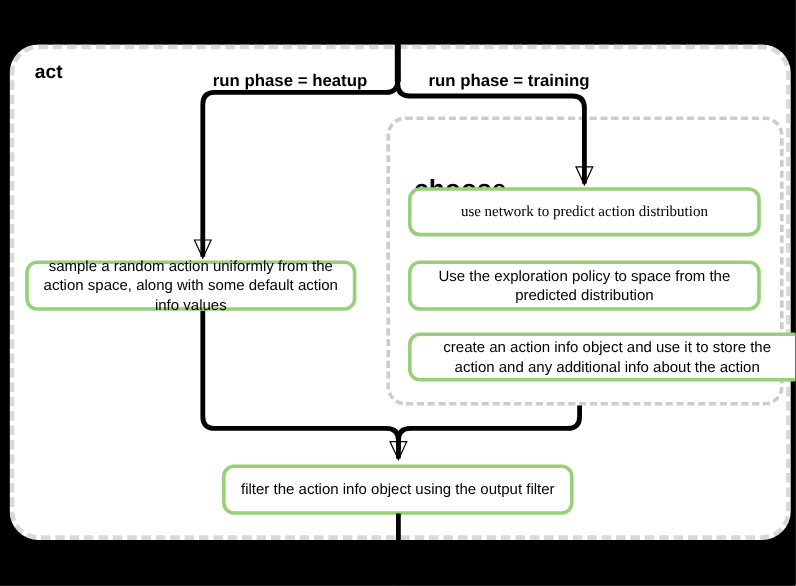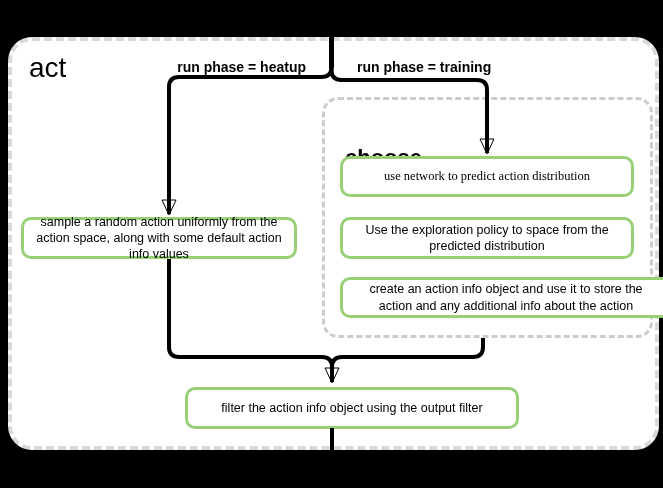--- a/index.html
+++ b/index.html
@@ -23,22 +23,22 @@
     height: 413px;
     box-sizing: border-box;
     background: var(--panel-fill, #ffffff);
     border: 4px dashed var(--panel-dash, #d9d9d9);
     border-radius: 24px;
   }
   .act-title {
     position: absolute;
     left: 29px;
     top: 52px;
-    font-size: 28px;
-    font-weight: normal;
+    font-size: 16px;
+    font-weight: bold;
     color: var(--text, #000000);
     z-index: 2;
   }
   .group {
     position: absolute;
     left: 322px;
     top: 97px;
     width: 331px;
     height: 241px;
     box-sizing: border-box;
@@ -70,21 +70,21 @@
     font-size: 12.5px;
     line-height: 1.3;
     color: var(--text, #000000);
     padding: 2px 10px;
     z-index: 3;
   }
   #node-sample      { left: 21px;  top: 217px; width: 276px; height: 42px; }
   #node-use-network { left: 340px; top: 156px; width: 294px; height: 41px; font-family: Liberation Serif, serif; }
   #node-exploration { left: 340px; top: 217px; width: 294px; height: 42px; }
   #node-create-info { left: 340px; top: 277px; width: 332px; height: 41px; }
-  #node-filter      { left: 185px; top: 387px; width: 334px; height: 42px; }
+  #node-filter      { left: 185px; top: 387px; width: 293px; height: 42px; }
   .edge-label {
     position: absolute;
     font-size: 14px;
     font-weight: bold;
     color: var(--text, #000000);
     z-index: 4;
     white-space: nowrap;
   }
   #label-heatup   { left: 160px; top: 59px; width: 146px; text-align: right; }
   #label-training { left: 357px; top: 59px; }

